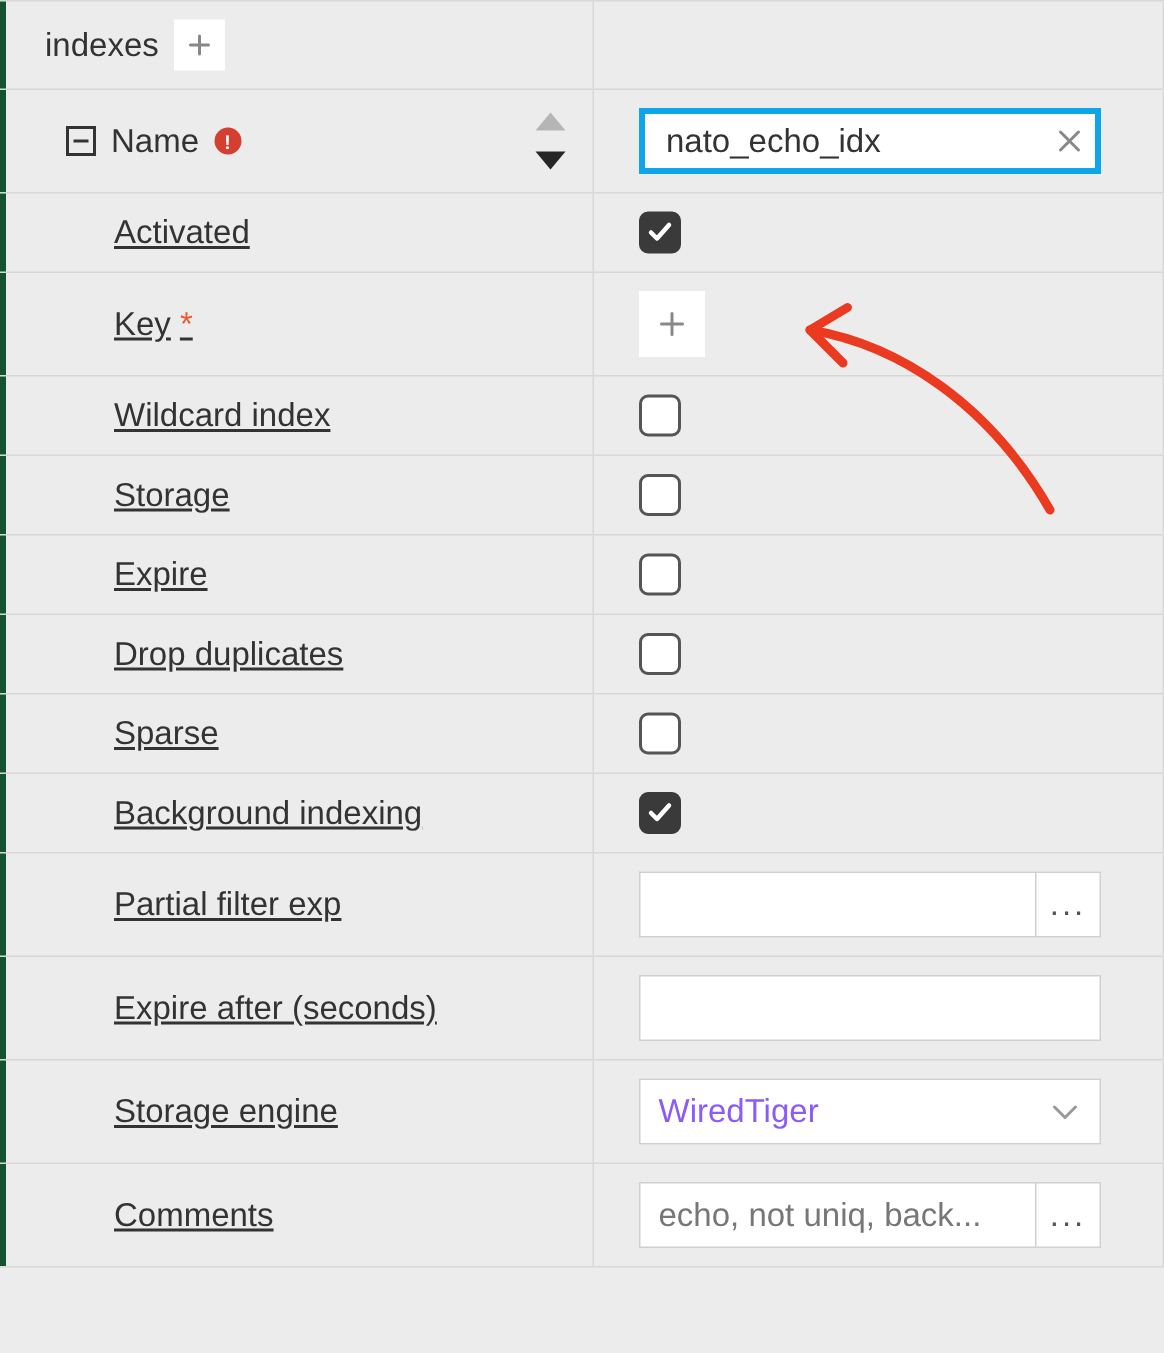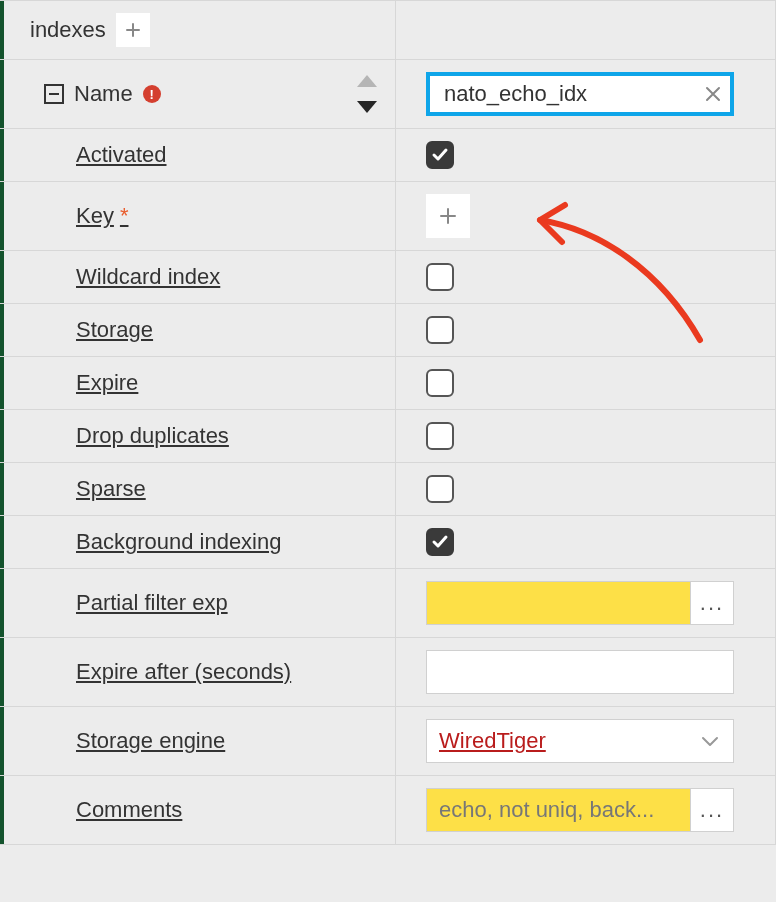--- a/index.html
+++ b/index.html
@@ -124,21 +124,21 @@
     font-size: 24px;
     cursor: pointer;
   }
   .req-star { color: #e95d2e; margin-left: 6px; }
   .readonly-combo {
     display: flex; align-items: stretch;
     width: 308px; height: 44px;
   }
   .readonly-combo .ro-text {
     flex: 1;
-    background: #fde047;
+    background: #ffffff;
     border: 1px solid #d0d0d0;
     border-right: none;
     padding: 0 12px;
     display: flex; align-items: center;
     color: #777;
     white-space: nowrap; overflow: hidden; text-overflow: ellipsis;
   }
   .readonly-combo .ro-btn {
     width: 44px;
     background: #fff;
@@ -156,21 +156,21 @@
   }
   .select-wrap {
     width: 308px; height: 44px;
     background: #fff;
     border: 1px solid #d0d0d0;
     display: flex; align-items: center;
     padding: 0 12px;
     position: relative;
     cursor: pointer;
   }
-  .select-wrap .sel-val { flex: 1; color: #b91c1c; text-decoration: underline; }
+  .select-wrap .sel-val { flex: 1; color: #8b5cf6; }
   .select-wrap .chev {
     position: absolute; right: 14px; top: 50%; transform: translateY(-50%);
   }
   .arrow-annotation {
     position: absolute;
     left: 430px; top: 190px;
     pointer-events: none;
   }
 </style>
 </head>

